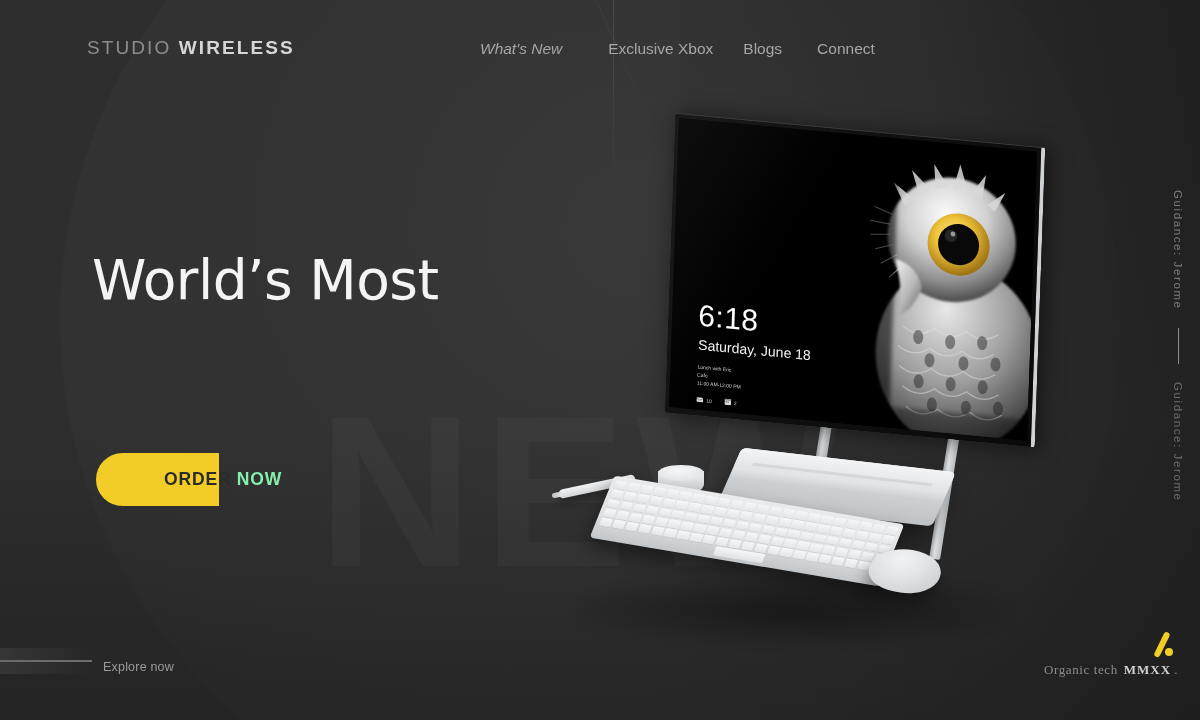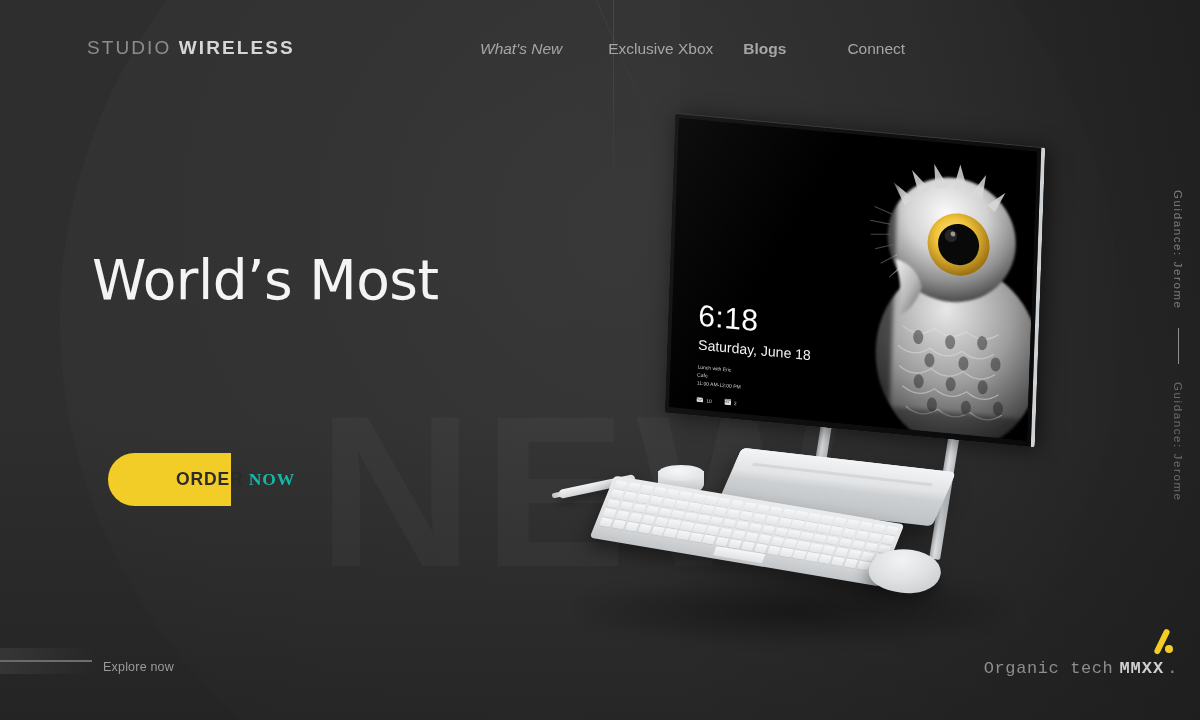--- a/index.html
+++ b/index.html
@@ -78,21 +78,21 @@
   }
   .nav a{
     color:#a6a6a6;
     font-family:"Liberation Sans", sans-serif;
     font-size:15.5px;
     text-decoration:none;
     white-space:nowrap;
   }
   .nav a:nth-child(1){ margin-right:46px;font-style:italic; }
   .nav a:nth-child(2){ margin-right:30px; }
-  .nav a:nth-child(3){ margin-right:61px;font-weight:bold; }
+  .nav a:nth-child(3){ margin-right:35px; }
 
   
   .hero{ position:absolute; left:92px; top:240px; z-index:6; }
   .hero h1{
     font-family:"DejaVu Sans", sans-serif;
     font-weight:400;
     font-size:55px;
     line-height:1.47;
     color:#f4f4f4;
     letter-spacing:-0.5px;
@@ -101,21 +101,21 @@
   .hero .sub{
     margin-top:17px;
     font-family:"Liberation Sans", sans-serif;
     font-size:13.5px;
     letter-spacing:.35px;
     color:#8e8e8e;
   }
 
   
   .cta{
-    position:absolute; left:108px; top:453px;
+    position:absolute; left:96px; top:453px;
     height:53px; width:185px;
     z-index:7;
     cursor:pointer;
   }
   .cta-pill{
     position:absolute; left:0; top:0;
     width:123px; height:53px;
     background:#f2cc27;
     border-radius:27px 0 0 27px;
   }
@@ -128,21 +128,21 @@
     position:absolute; left:0; top:0; height:53px;
     display:flex; align-items:center;
     padding-left:68px;
     font-family:"Liberation Sans", sans-serif;
     font-weight:700;
     font-size:17.5px;
     letter-spacing:.9px;
     white-space:nowrap;
   }
   .cta-label .order{ color:#2b2b2b; }
-  .cta-label .now{ color:#14b8a6; margin-left:5px;font-family:Liberation Serif, serif; }
+  .cta-label .now{ color:#86efac; margin-left:5px; }
 
   
   .vcredits{
     position:absolute; right:16px; top:190px;
     display:flex; flex-direction:column; align-items:center;
     z-index:6;
   }
   .vcredit{
     writing-mode:vertical-rl;
     font-family:"Liberation Sans", sans-serif;
@@ -194,22 +194,22 @@
     background:#f2cc27;
     border-radius:3px;
     transform:rotate(26deg);
   }
   .brand-dot{
     position:absolute; right:5px; bottom:3px;
     width:8px; height:8px; border-radius:50%;
     background:#f2cc27;
   }
   .brand-line{
-    font-family:Liberation Mono, monospace;
-    font-size:17px;
+    font-family:Liberation Serif, serif;
+    font-size:13px;
     letter-spacing:.6px;
     white-space:nowrap;
   }
   .brand-line .organic{ color:#8d8d8d; }
   .brand-line .mmxx{ color:#d0d0d0; font-weight:700; margin-left:6px; letter-spacing:1px; }
   .brand-line .period{ color:#8d8d8d; margin-left:3px; }
 
   
   .product{ position:absolute; left:540px; top:120px; width:560px; height:500px; z-index:5; }
 

